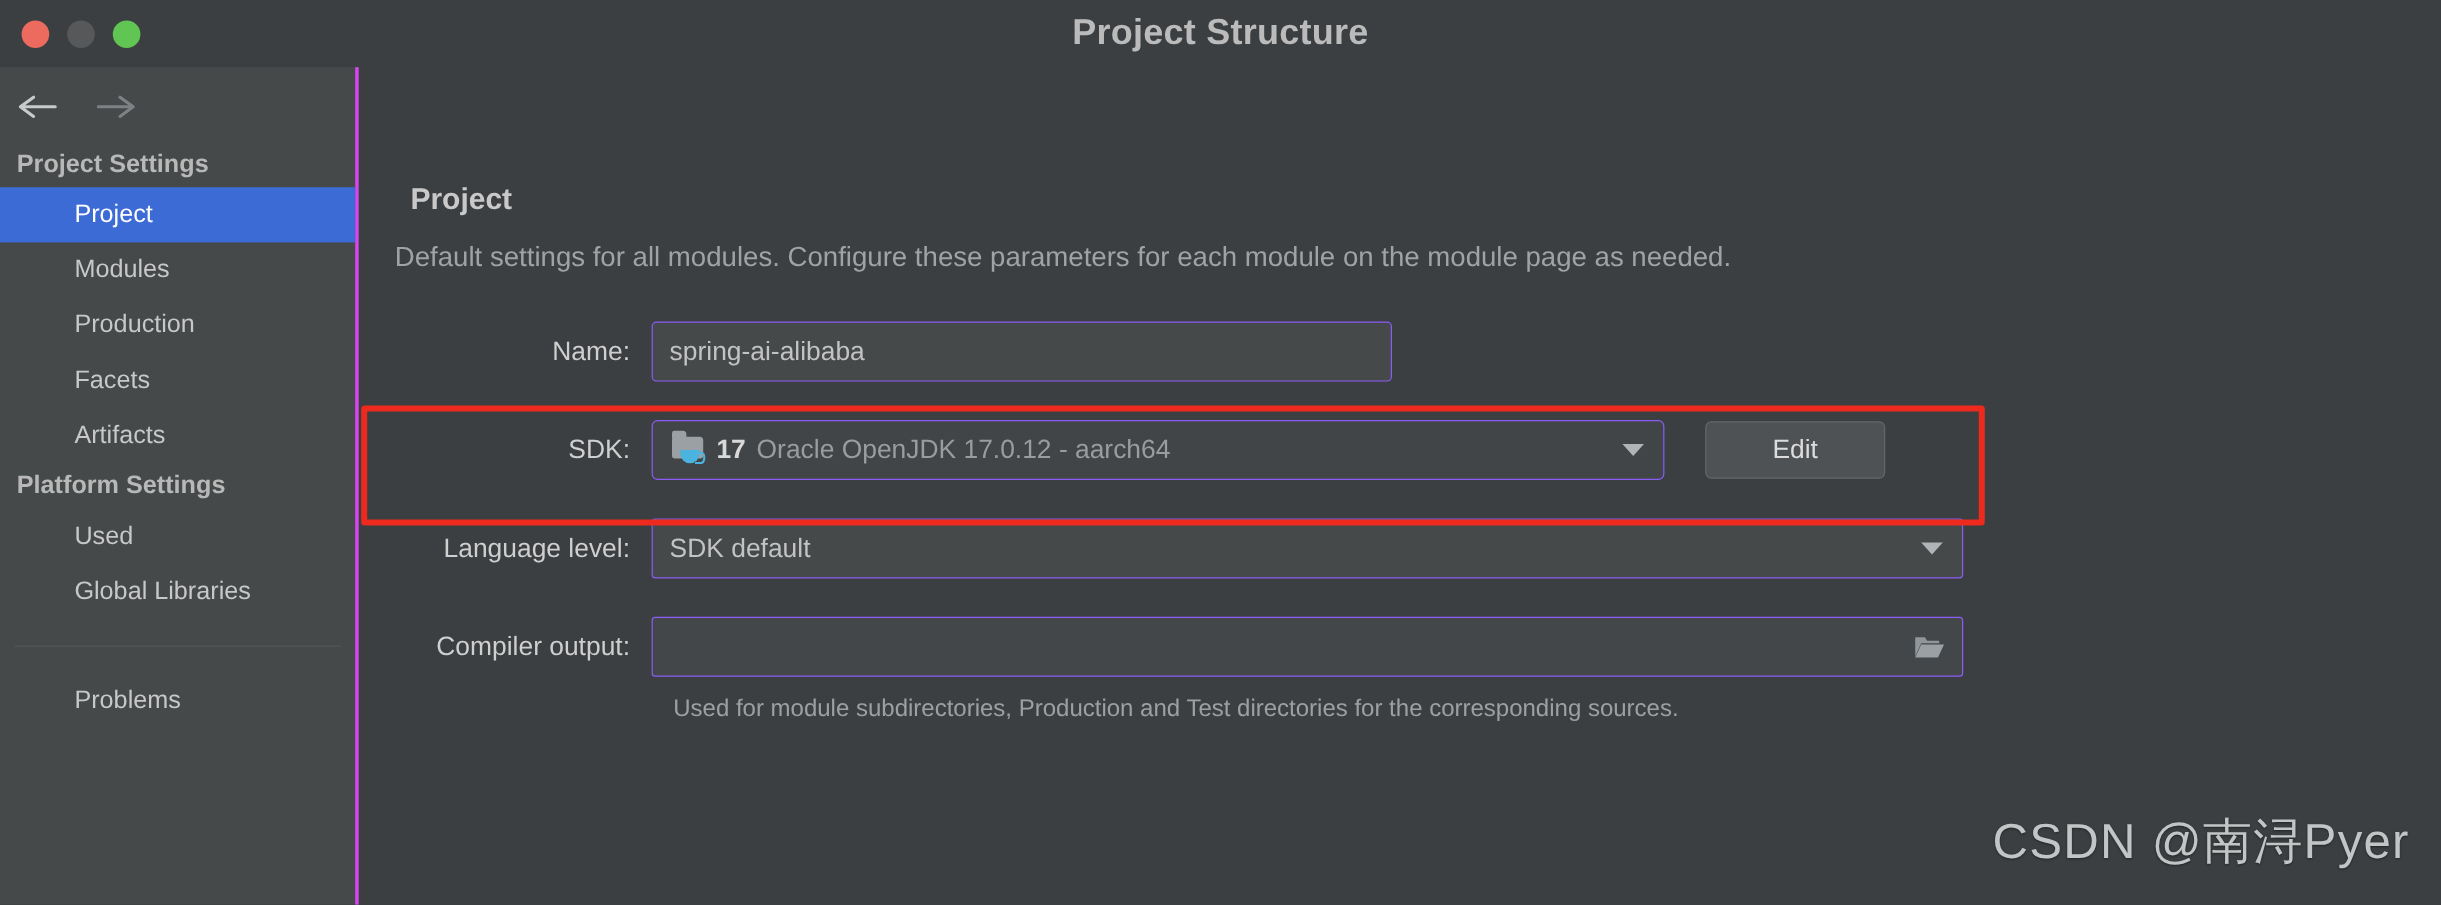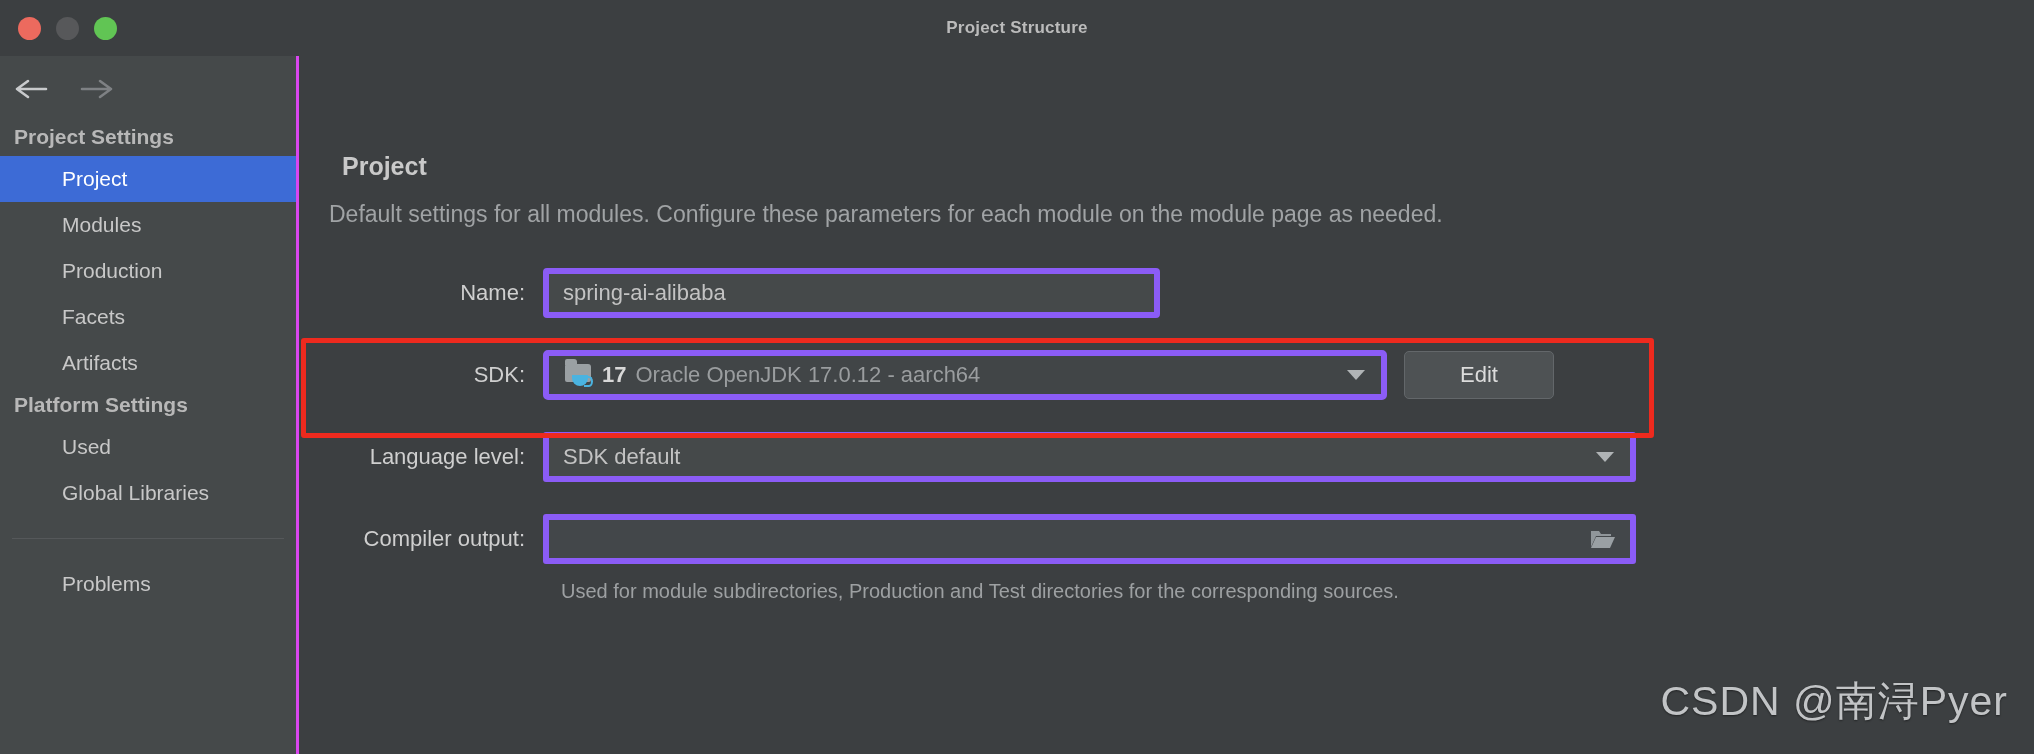--- a/index.html
+++ b/index.html
@@ -45,21 +45,21 @@
     display: block;
   }
   .tl-close    { background: #ec6a5e; }
   .tl-minimize { background: #57585a; }
   .tl-zoom     { background: #61c554; }
 
   .window-title {
     position: absolute;
     left: 0; right: 0;
     text-align: center;
-    font-size: 17px;
+    font-size: 30px;
     font-weight: bold;
     color: #bbbbbb;
     letter-spacing: 0.2px;
     pointer-events: none;
   }
 
   
   .body-split {
     flex: 1;
     display: flex;
@@ -159,21 +159,21 @@
     text-align: right;
     padding-right: 18px;
     font-size: 22px;
     color: #cfcfcf;
     white-space: nowrap;
   }
 
   .field {
     height: 50px;
     background: #45494a;
-    border: 6px solid #8b5cf6;
+    border: 1px solid #8b5cf6;
     border-radius: 4px;
     display: flex;
     align-items: center;
     padding: 0 14px;
     font-size: 22px;
     color: #c6c6c6;
     position: relative;
   }
 
   .field.name-field { width: 617px; }
@@ -256,21 +256,21 @@
   .folder-btn {
     position: absolute;
     right: 14px;
     top: 50%;
     transform: translateY(-50%);
     width: 26px;
     height: 22px;
   }
 
   .edit-button {
-    margin-left: 17px;
+    margin-left: 34px;
     width: 150px;
     height: 48px;
     background: #4e5254;
     border: 1px solid #63676a;
     border-radius: 5px;
     display: flex;
     align-items: center;
     justify-content: center;
     font-size: 22px;
     color: #dcdcdc;

